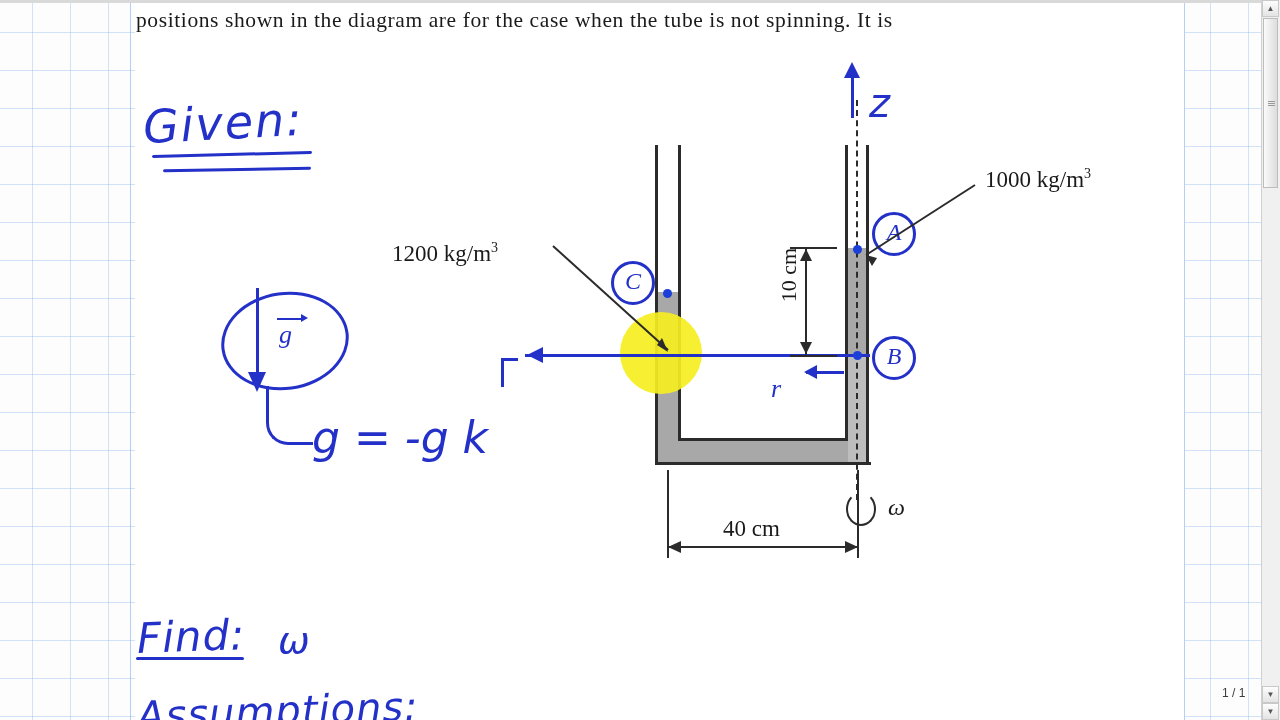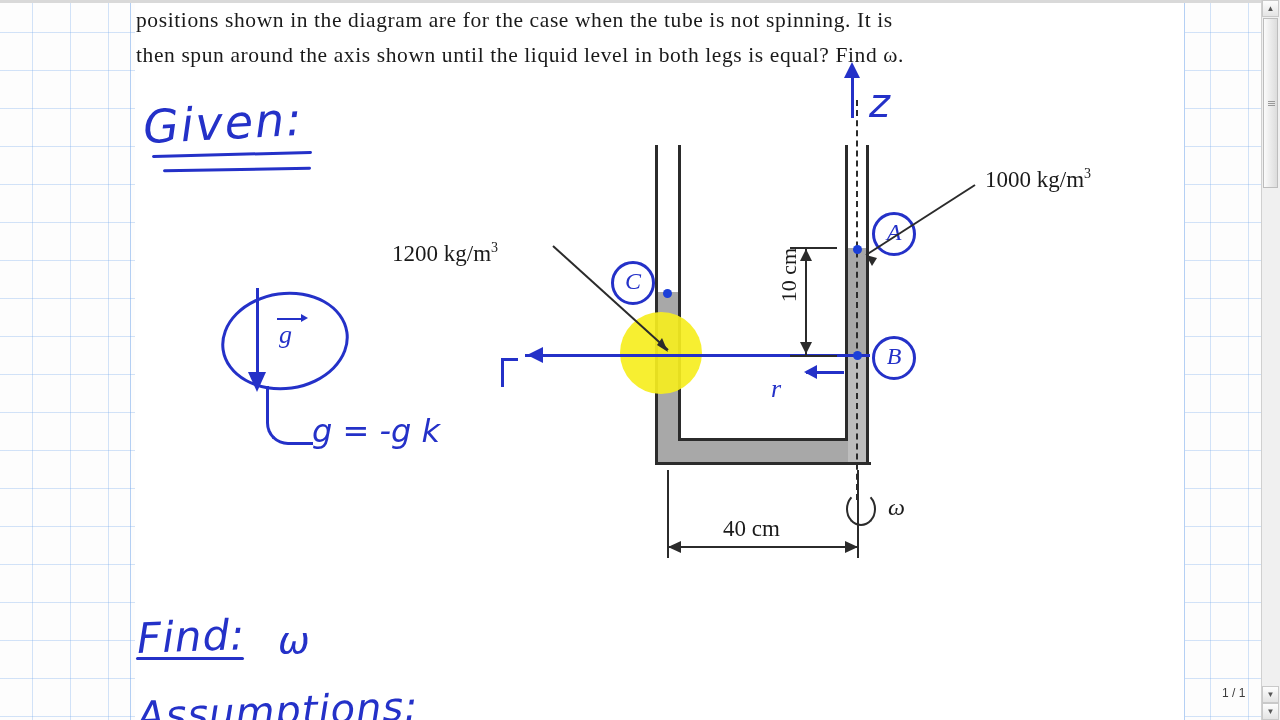--- a/index.html
+++ b/index.html
@@ -225,21 +225,21 @@
     position: absolute;
     left: 266px; top: 386px;
     width: 44px; height: 56px;
     border-left: 3px solid #2431c8;
     border-bottom: 3px solid #2431c8;
     border-bottom-left-radius: 22px;
   }
   .g-eq {
     position: absolute;
     left: 312px; top: 412px;
-    font-size: 32px;
+    font-size: 44px;
     color: #2431c8;
     font-family: "DejaVu Sans", sans-serif;
     font-style: italic;
     white-space: nowrap;
   }
   .tube-left-wall {
     position: absolute;
     left: 655px; top: 145px;
     width: 3px; height: 320px;
     background: #2b2b2b;
@@ -557,21 +557,20 @@
 
 <div id="page">
 
   <div class="paper"></div>
   <div class="paper-white"></div>
   <div class="margin-line m1"></div>
   <div class="margin-line m2"></div>
   <div class="edge-top"></div>
 
   <div class="typed l1">positions shown in the diagram are for the case when the tube is not spinning.  It is</div>
-  <div class="typed l2">then spun around the axis shown until the liquid level in both legs is equal?  Find ω.</div>
 
   <div class="given">Given:</div>
   <div class="given-ul1"></div>
   <div class="given-ul2"></div>
 
   <div class="g-ellipse"></div>
   <div class="g-arrow-line"></div>
   <div class="g-arrow-head"></div>
   <div class="g-vec-bar"></div>
   <div class="g-vec-tip"></div>

